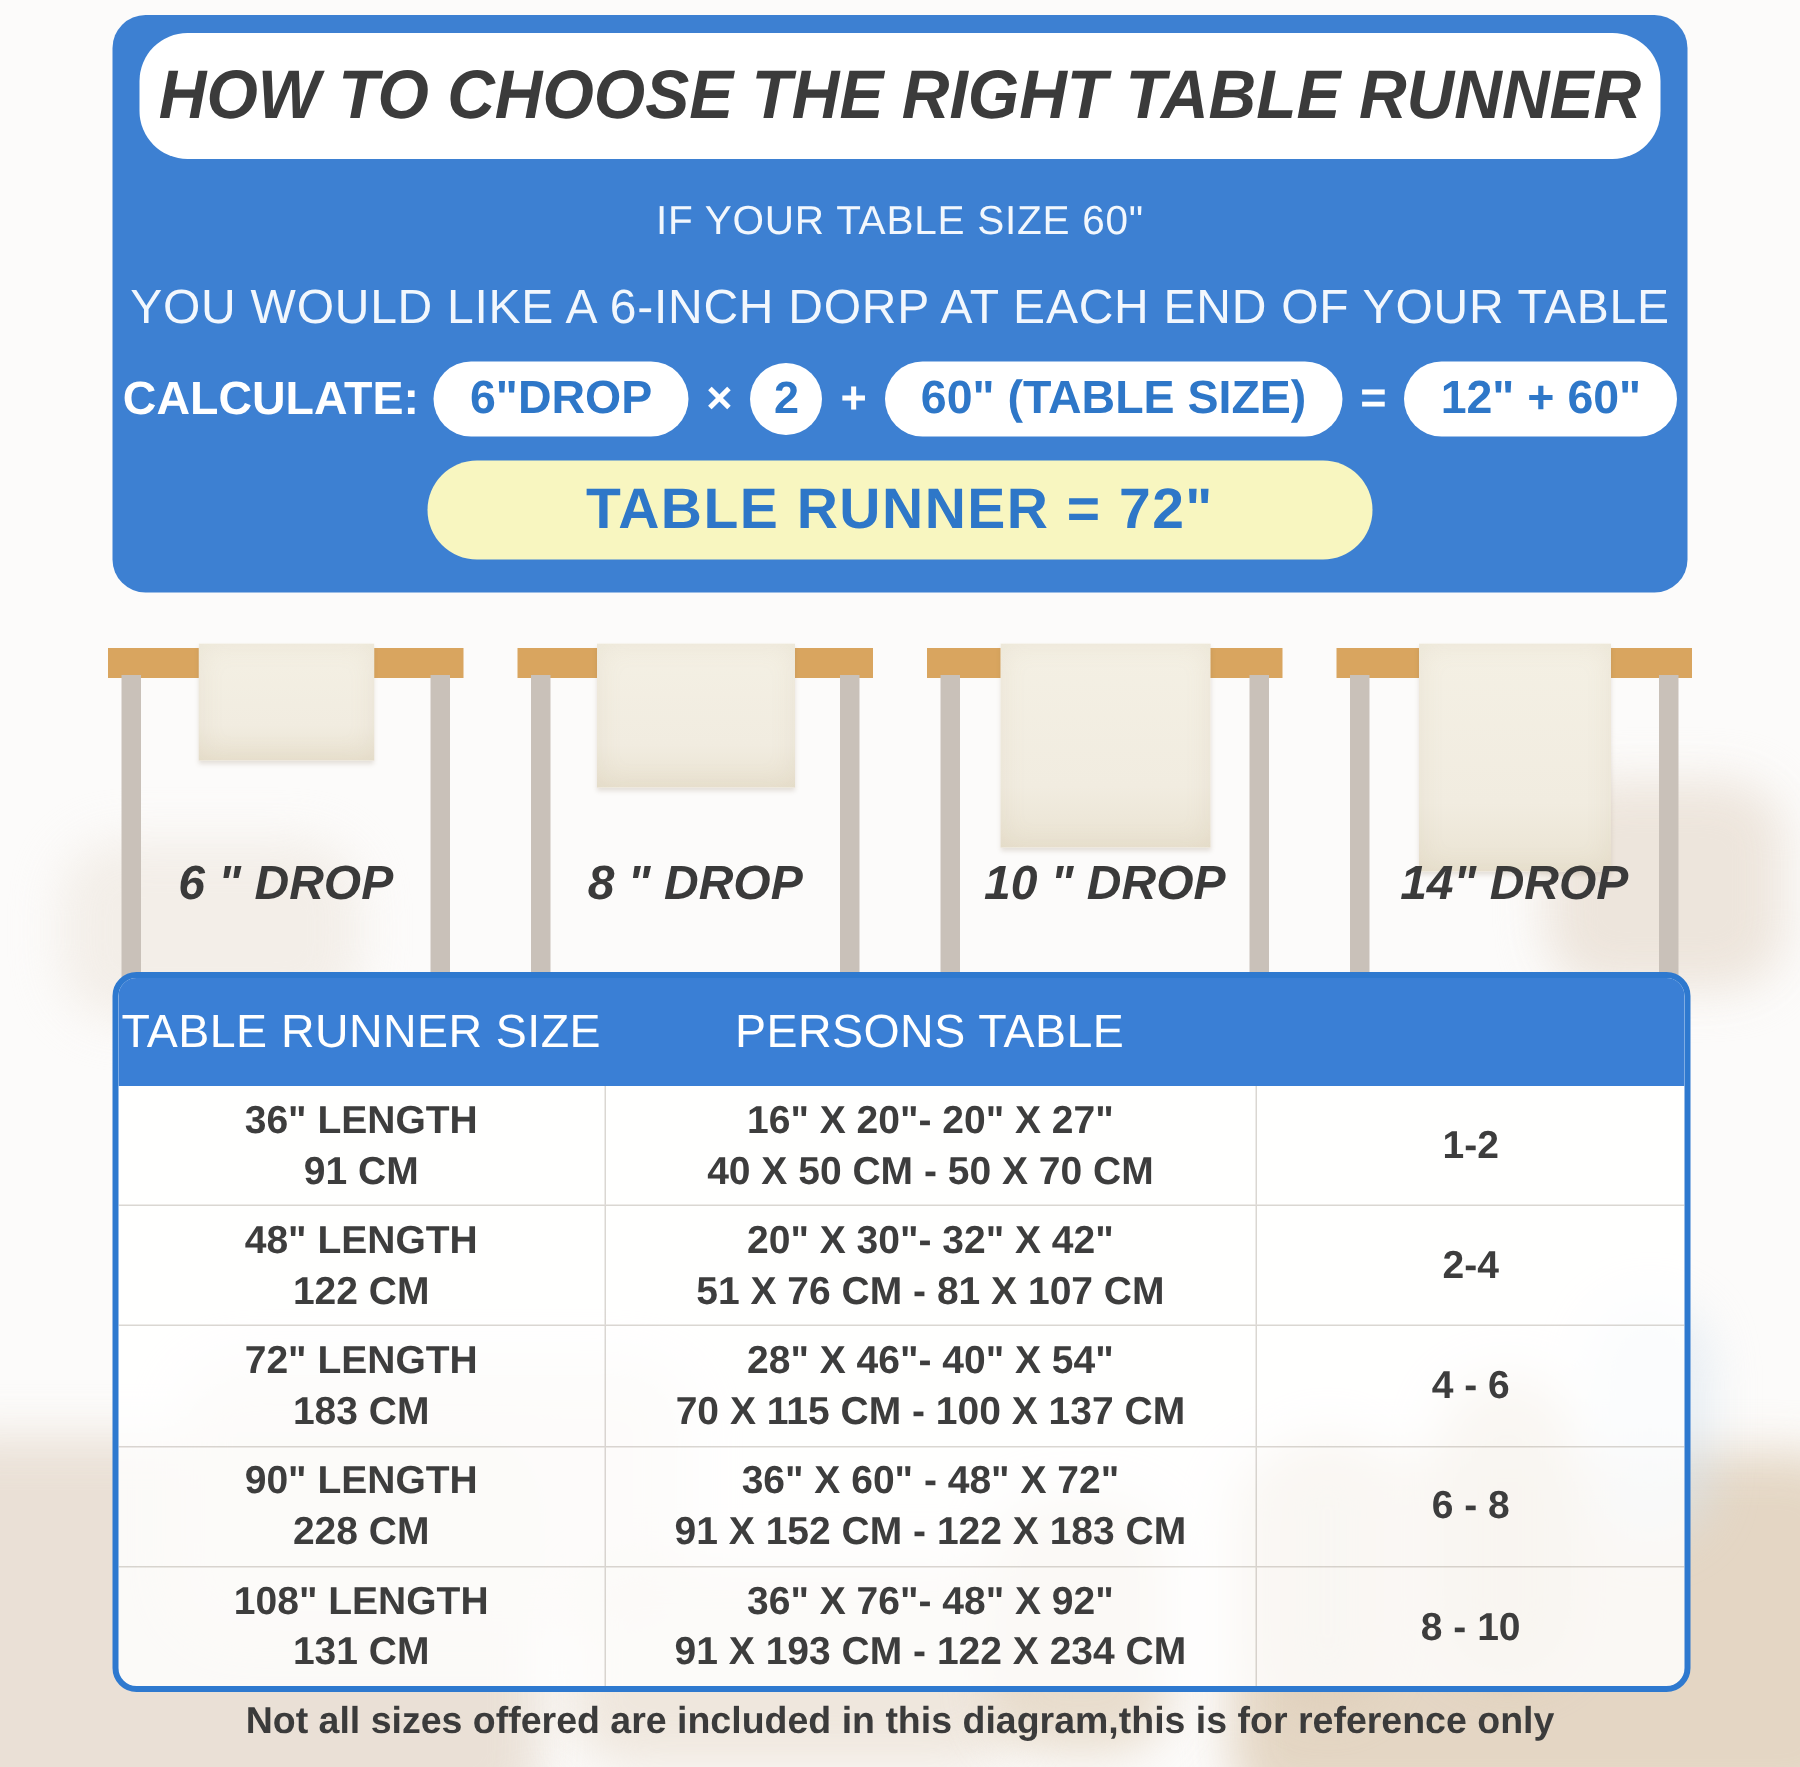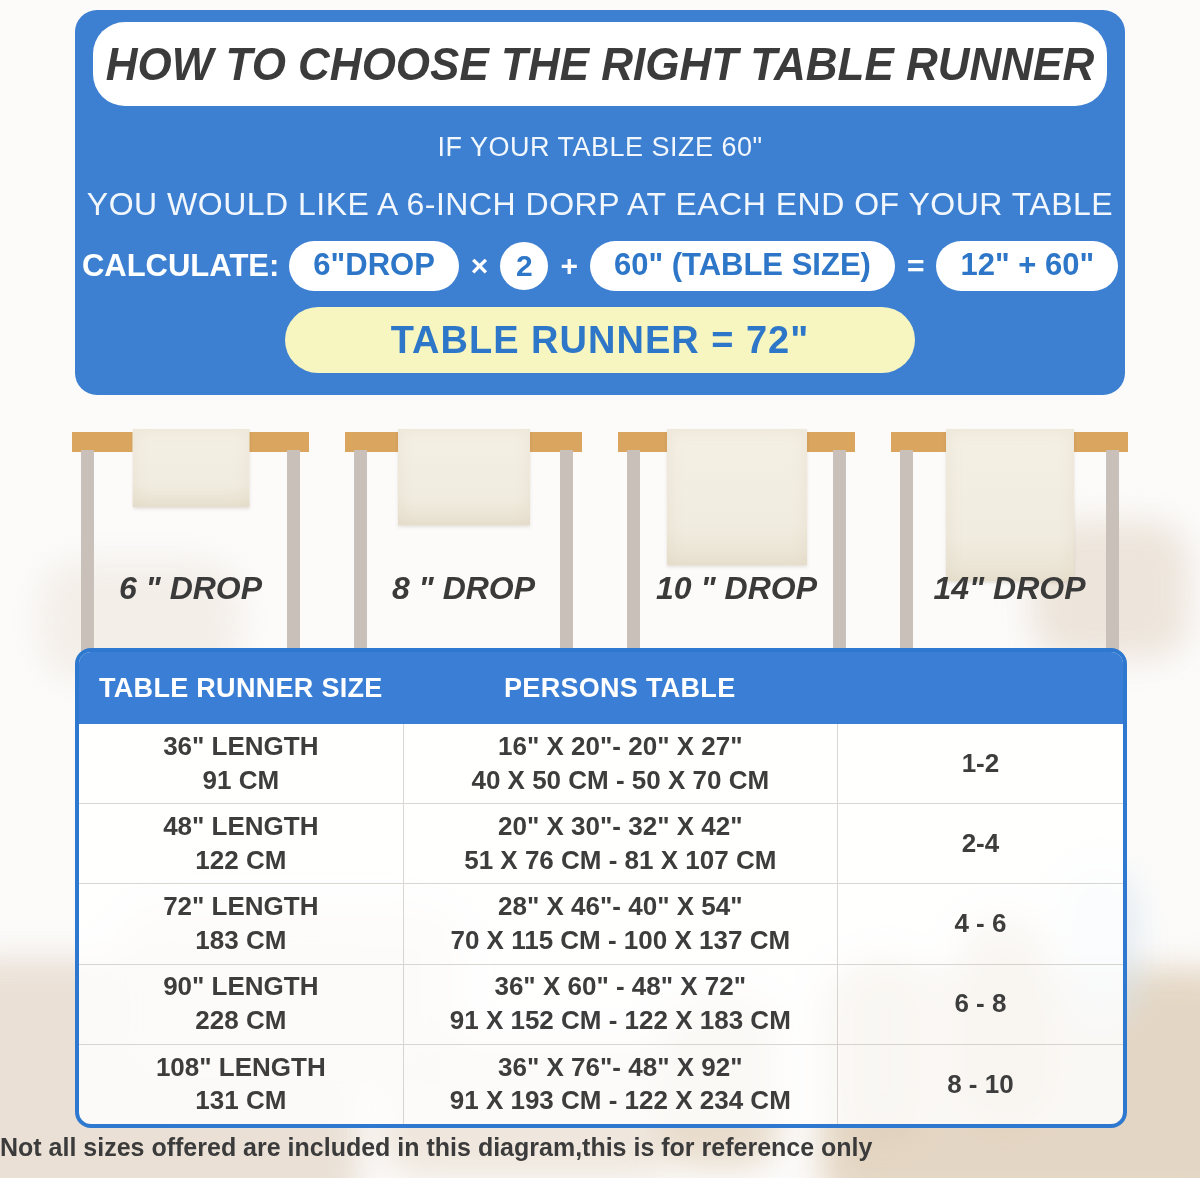--- a/index.html
+++ b/index.html
@@ -110,40 +110,40 @@
     border: 4px solid #2e79cf; border-radius: 16px;
     overflow: hidden;
     background: rgba(255,255,255,0.82);
   }
   .st-header {
     height: 72px; background: #3a7fd5;
     display: grid; grid-template-columns: 31% 41.6% 27.4%;
     align-items: center;
   }
   .st-header .hcell {
-    text-align: center; color: #ffffff; font-weight: 700; font-size: 27px;
+    text-align: center; color: #ffffff; font-weight: 400; font-size: 31px;
     letter-spacing: .3px;
   }
   .st-body { height: 400px; display: flex; flex-direction: column; }
   .st-row {
     flex: 1; display: grid; grid-template-columns: 31% 41.6% 27.4%;
     align-items: center;
   }
   .st-row + .st-row { border-top: 1px solid rgba(150,140,130,.35); }
   .st-row .cell {
     text-align: center; color: #3d3d3d; font-weight: 700; font-size: 26px;
     line-height: 1.3; height: 100%;
     display: flex; flex-direction: column; align-items: center; justify-content: center;
   }
   .st-row .cell.c2, .st-row .cell.c3 { border-left: 1px solid rgba(150,140,130,.35); }
   .st-row .cell .sub { font-weight: 700; text-align: right; }
 
   
   .footnote {
-    position: absolute; left: 0; right: 0; top: 1133px; text-align: left;
+    position: absolute; left: 0; right: 0; top: 1133px; text-align: center;
     font-size: 25px; font-weight: 700; color: #3b3b3b;
   }
 </style>
 </head>
 <body>
 
 <div class="bg-layer">
   <div class="blob b1"></div>
   <div class="blob b2"></div>
   <div class="blob b3"></div>

